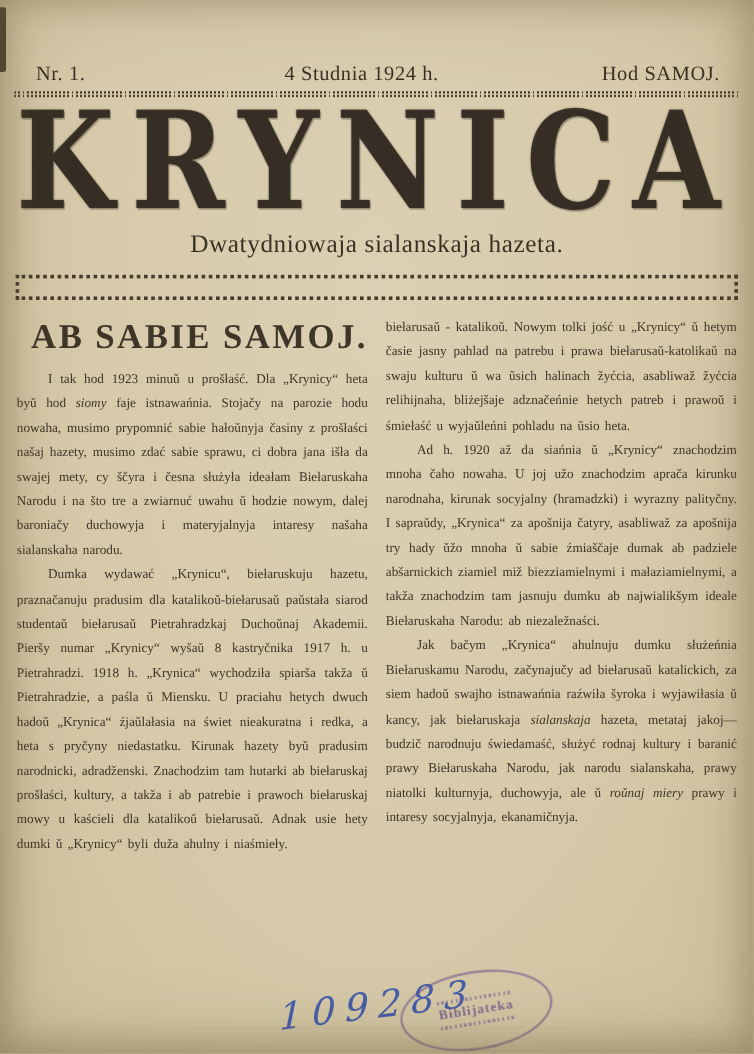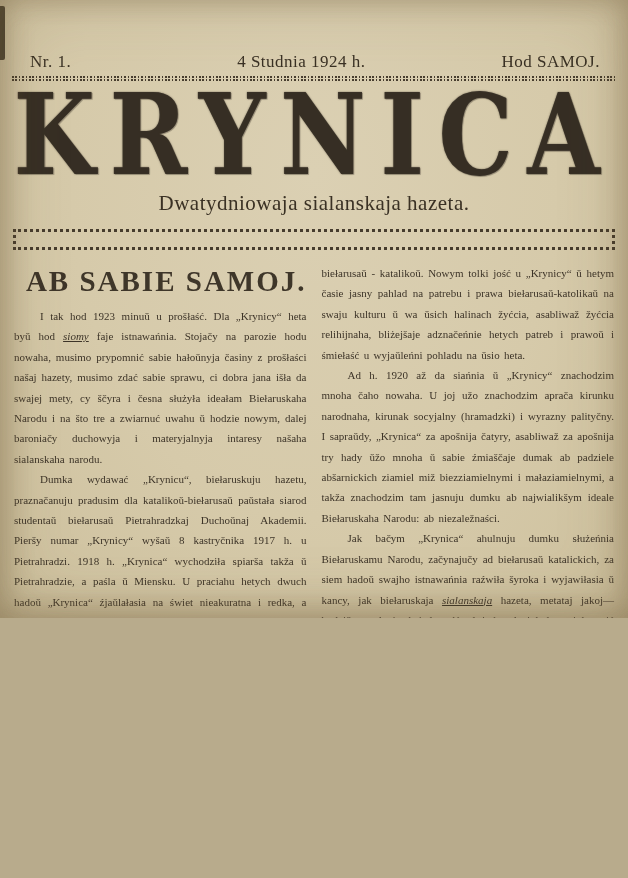--- a/index.html
+++ b/index.html
@@ -3,21 +3,21 @@
 <meta charset="utf-8">
 <style>
   html, body { margin: 0; padding: 0; }
   body {
     width: 628px; height: 878px;
     font-family: "Liberation Serif", serif;
     background: #b8ab8c;
   }
   .page {
     position: relative;
-    width: 628px; height: 618px;
+    width: 628px; height: 878px;
     overflow: hidden;
     background: radial-gradient(ellipse at 50% 28%, #dbd0b3 0%, #d6caaa 55%, #cdc09d 100%);
     color: #3e352a;
   }
   .page::after {
     content: "";
     position: absolute; inset: 0; pointer-events: none;
     box-shadow:
       inset 0 0 70px rgba(115, 95, 58, .22),
       inset 10px 0 26px rgba(110, 90, 55, .20),
@@ -97,21 +97,21 @@
   }
   .column p {
     margin: 0;
     font-size: 11px;
     line-height: 20.4px;
     text-align: justify;
     word-spacing: 1.6px;
     color: #3d3428;
   }
   .column p.indent { text-indent: 26px; }
-  .column p span.italic { font-style: italic; text-decoration: underline; }
+  .column p span.italic { font-style: italic; }
 
   
   .handwritten {
     position: absolute;
     left: 232px; top: 820px;
     font-family: "DejaVu Serif", serif;
     font-style: italic;
     font-size: 31px;
     letter-spacing: 8px;
     color: #3a55ab;

